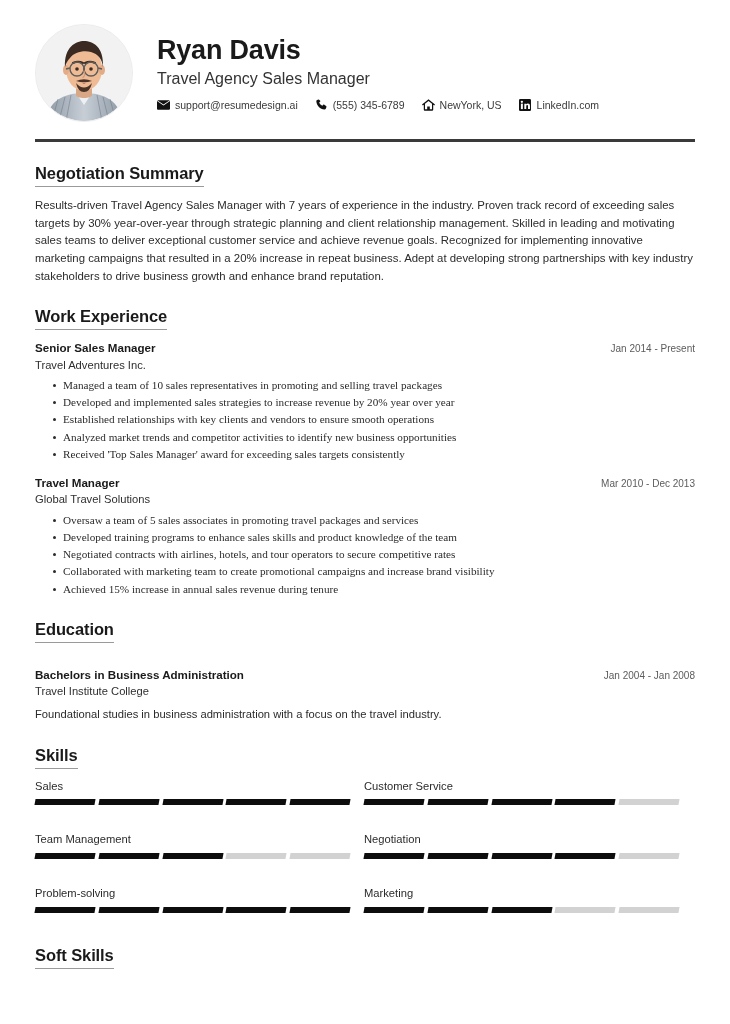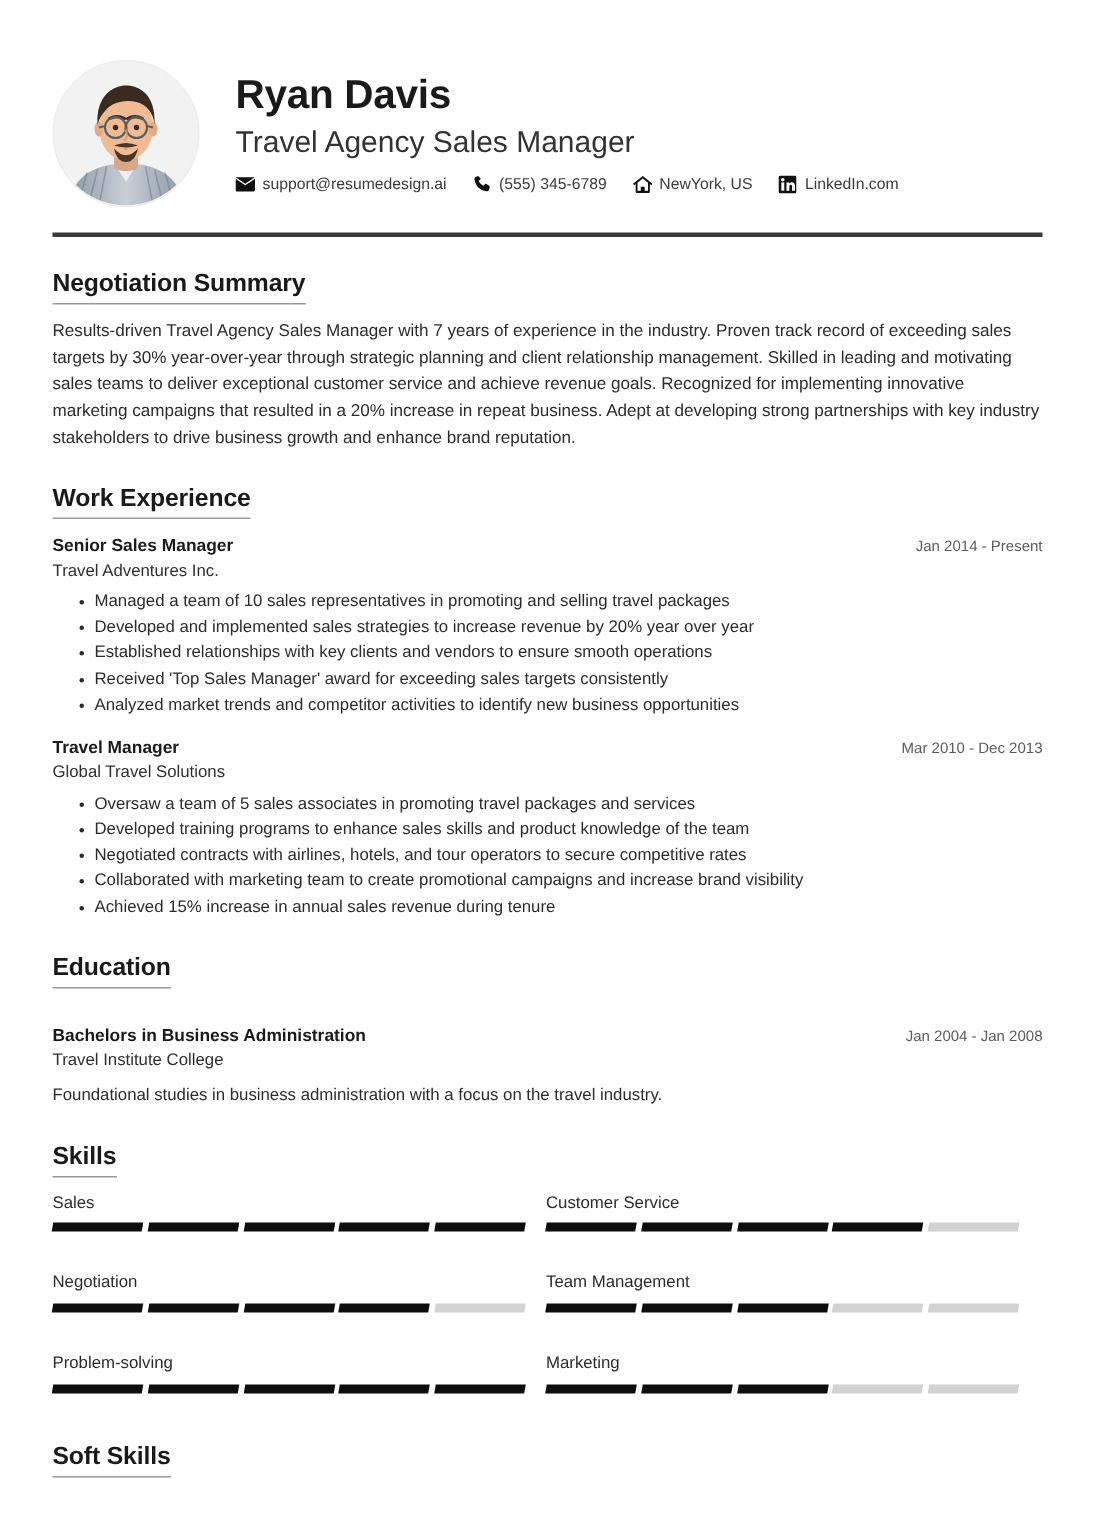--- a/index.html
+++ b/index.html
@@ -21,21 +21,21 @@
     height: 1024px;
     background: #ffffff;
     box-sizing: border-box;
     padding: 0 35px;
   }
 
   
   .header {
     display: flex;
     align-items: center;
-    padding-top: 40px;
+    padding-top: 24px;
     padding-bottom: 6px;
   }
   .avatar {
     width: 96px;
     height: 96px;
     border-radius: 50%;
     flex: 0 0 96px;
     overflow: hidden;
     background: #f4f4f4;
     border: 1px solid #ececec;
@@ -49,21 +49,21 @@
   }
   .name {
     font-size: 27px;
     font-weight: bold;
     letter-spacing: -0.2px;
     line-height: 1.15;
     color: #1a1a1a;
     margin: 0 0 3px 0;
   }
   .title {
-    font-size: 20px;
+    font-size: 16px;
     color: #333333;
     line-height: 1.25;
     margin: 0 0 9px 0;
   }
   .contacts {
     display: flex;
     flex-wrap: wrap;
     align-items: center;
     gap: 0px;
     font-size: 10.5px;
@@ -145,20 +145,21 @@
     margin: 4px 0 0 0;
     padding-left: 18px;
     list-style: none;
   }
   .bullets li {
     position: relative;
     font-size: 11.2px;
     line-height: 1.54;
     color: #2b2b2b;
     padding-left: 10px;
+    font-family: Liberation Serif, serif;
   }
   .bullets li:before {
     content: "";
     position: absolute;
     left: 0;
     top: 7px;
     width: 3px;
     height: 3px;
     border-radius: 50%;
     background: #2b2b2b;
@@ -332,22 +333,22 @@
     <div class="entry">
       <div class="entry-top">
         <div class="entry-title">Senior Sales Manager</div>
         <div class="entry-date">Jan 2014 - Present</div>
       </div>
       <div class="entry-sub">Travel Adventures Inc.</div>
       <ul class="bullets">
         <li>Managed a team of 10 sales representatives in promoting and selling travel packages</li>
         <li>Developed and implemented sales strategies to increase revenue by 20% year over year</li>
         <li>Established relationships with key clients and vendors to ensure smooth operations</li>
+        <li>Analyzed market trends and competitor activities to identify new business opportunities</li>
         <li>Received 'Top Sales Manager' award for exceeding sales targets consistently</li>
-        <li>Analyzed market trends and competitor activities to identify new business opportunities</li>
       </ul>
     </div>
 
     <div class="entry">
       <div class="entry-top">
         <div class="entry-title">Travel Manager</div>
         <div class="entry-date">Mar 2010 - Dec 2013</div>
       </div>
       <div class="entry-sub">Global Travel Solutions</div>
       <ul class="bullets">
@@ -391,36 +392,36 @@
           <div class="skill-name">Customer Service</div>
           <div class="skill-bar">
             <span class="seg on"></span>
             <span class="seg on"></span>
             <span class="seg on"></span>
             <span class="seg on"></span>
             <span class="seg"></span>
           </div>
         </div>
         <div class="skill">
+          <div class="skill-name">Team Management</div>
+          <div class="skill-bar">
+            <span class="seg on"></span>
+            <span class="seg on"></span>
+            <span class="seg on"></span>
+            <span class="seg"></span>
+            <span class="seg"></span>
+          </div>
+        </div>
+        <div class="skill">
           <div class="skill-name">Negotiation</div>
           <div class="skill-bar">
             <span class="seg on"></span>
             <span class="seg on"></span>
             <span class="seg on"></span>
             <span class="seg on"></span>
-            <span class="seg"></span>
-          </div>
-        </div>
-        <div class="skill">
-          <div class="skill-name">Team Management</div>
-          <div class="skill-bar">
-            <span class="seg on"></span>
-            <span class="seg on"></span>
-            <span class="seg on"></span>
-            <span class="seg"></span>
             <span class="seg"></span>
           </div>
         </div>
         <div class="skill">
           <div class="skill-name">Problem-solving</div>
           <div class="skill-bar">
             <span class="seg on"></span>
             <span class="seg on"></span>
             <span class="seg on"></span>
             <span class="seg on"></span>

